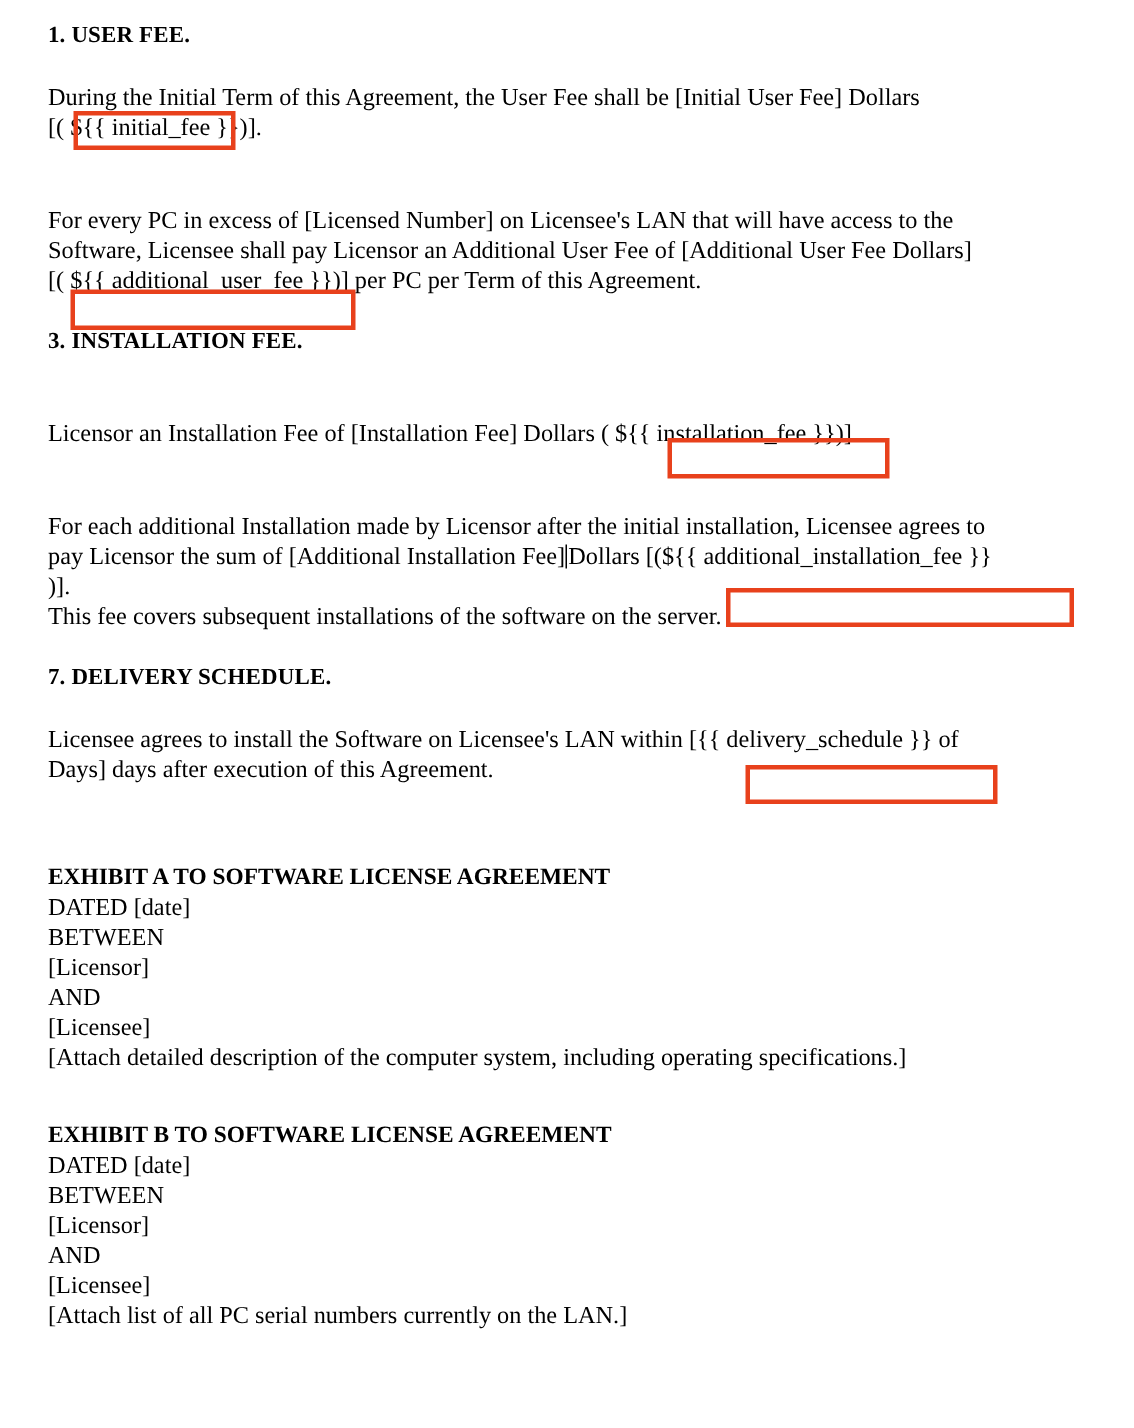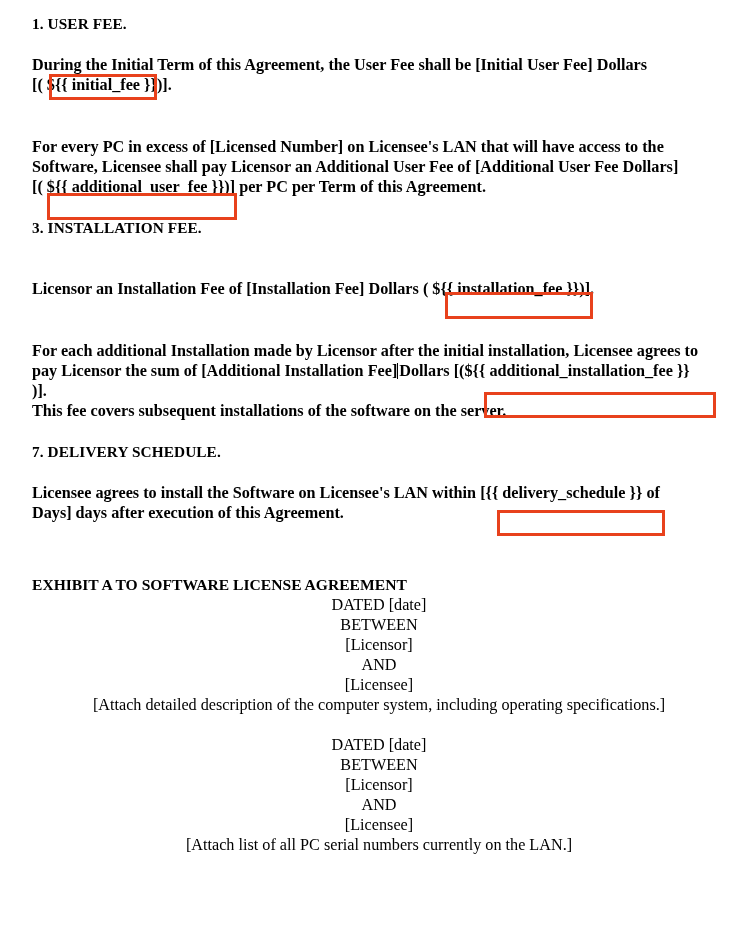--- a/index.html
+++ b/index.html
@@ -39,21 +39,20 @@
     padding: 0;
     line-height: 20px;
     letter-spacing: 0.1px;
   }
 
   p.body-para {
     margin: 0;
     padding: 0;
     font-size: 16.2px;
     line-height: 20px;
-    font-weight: bold;
   }
 
   .gap-after-heading { height: 21px; }
   .gap-after-para    { height: 21px; }
   .gap-small         { height: 20px; }
   .gap-exhibit       { height: 40px; }
 
   
   .hl-box {
     position: absolute;
@@ -69,21 +68,20 @@
   }
   .exhibit-block .exhibit-title {
     font-weight: bold;
     font-size: 15.6px;
     line-height: 20px;
     margin-top: 12px;
   }
   .exhibit-line {
     line-height: 20px;
     white-space: pre;
-    text-align: center;
   }
 
   
   .caret {
     display: inline-block;
     width: 1px;
     height: 16px;
     background: #000;
     vertical-align: -3px;
     margin: 0 1px 0 0;
@@ -145,20 +143,21 @@
       <div class="exhibit-line">BETWEEN</div>
       <div class="exhibit-line">[Licensor]</div>
       <div class="exhibit-line">AND</div>
       <div class="exhibit-line">[Licensee]</div>
       <div class="exhibit-line">[Attach detailed description of the computer system, including operating specifications.]</div>
     </div>
 
     <div class="gap-small"></div>
 
     <div class="exhibit-block">
+      <div class="exhibit-title">EXHIBIT B TO SOFTWARE LICENSE AGREEMENT</div>
       <div class="exhibit-line">DATED [date]</div>
       <div class="exhibit-line">BETWEEN</div>
       <div class="exhibit-line">[Licensor]</div>
       <div class="exhibit-line">AND</div>
       <div class="exhibit-line">[Licensee]</div>
       <div class="exhibit-line">[Attach list of all PC serial numbers currently on the LAN.]</div>
     </div>
 
   </div>
 

